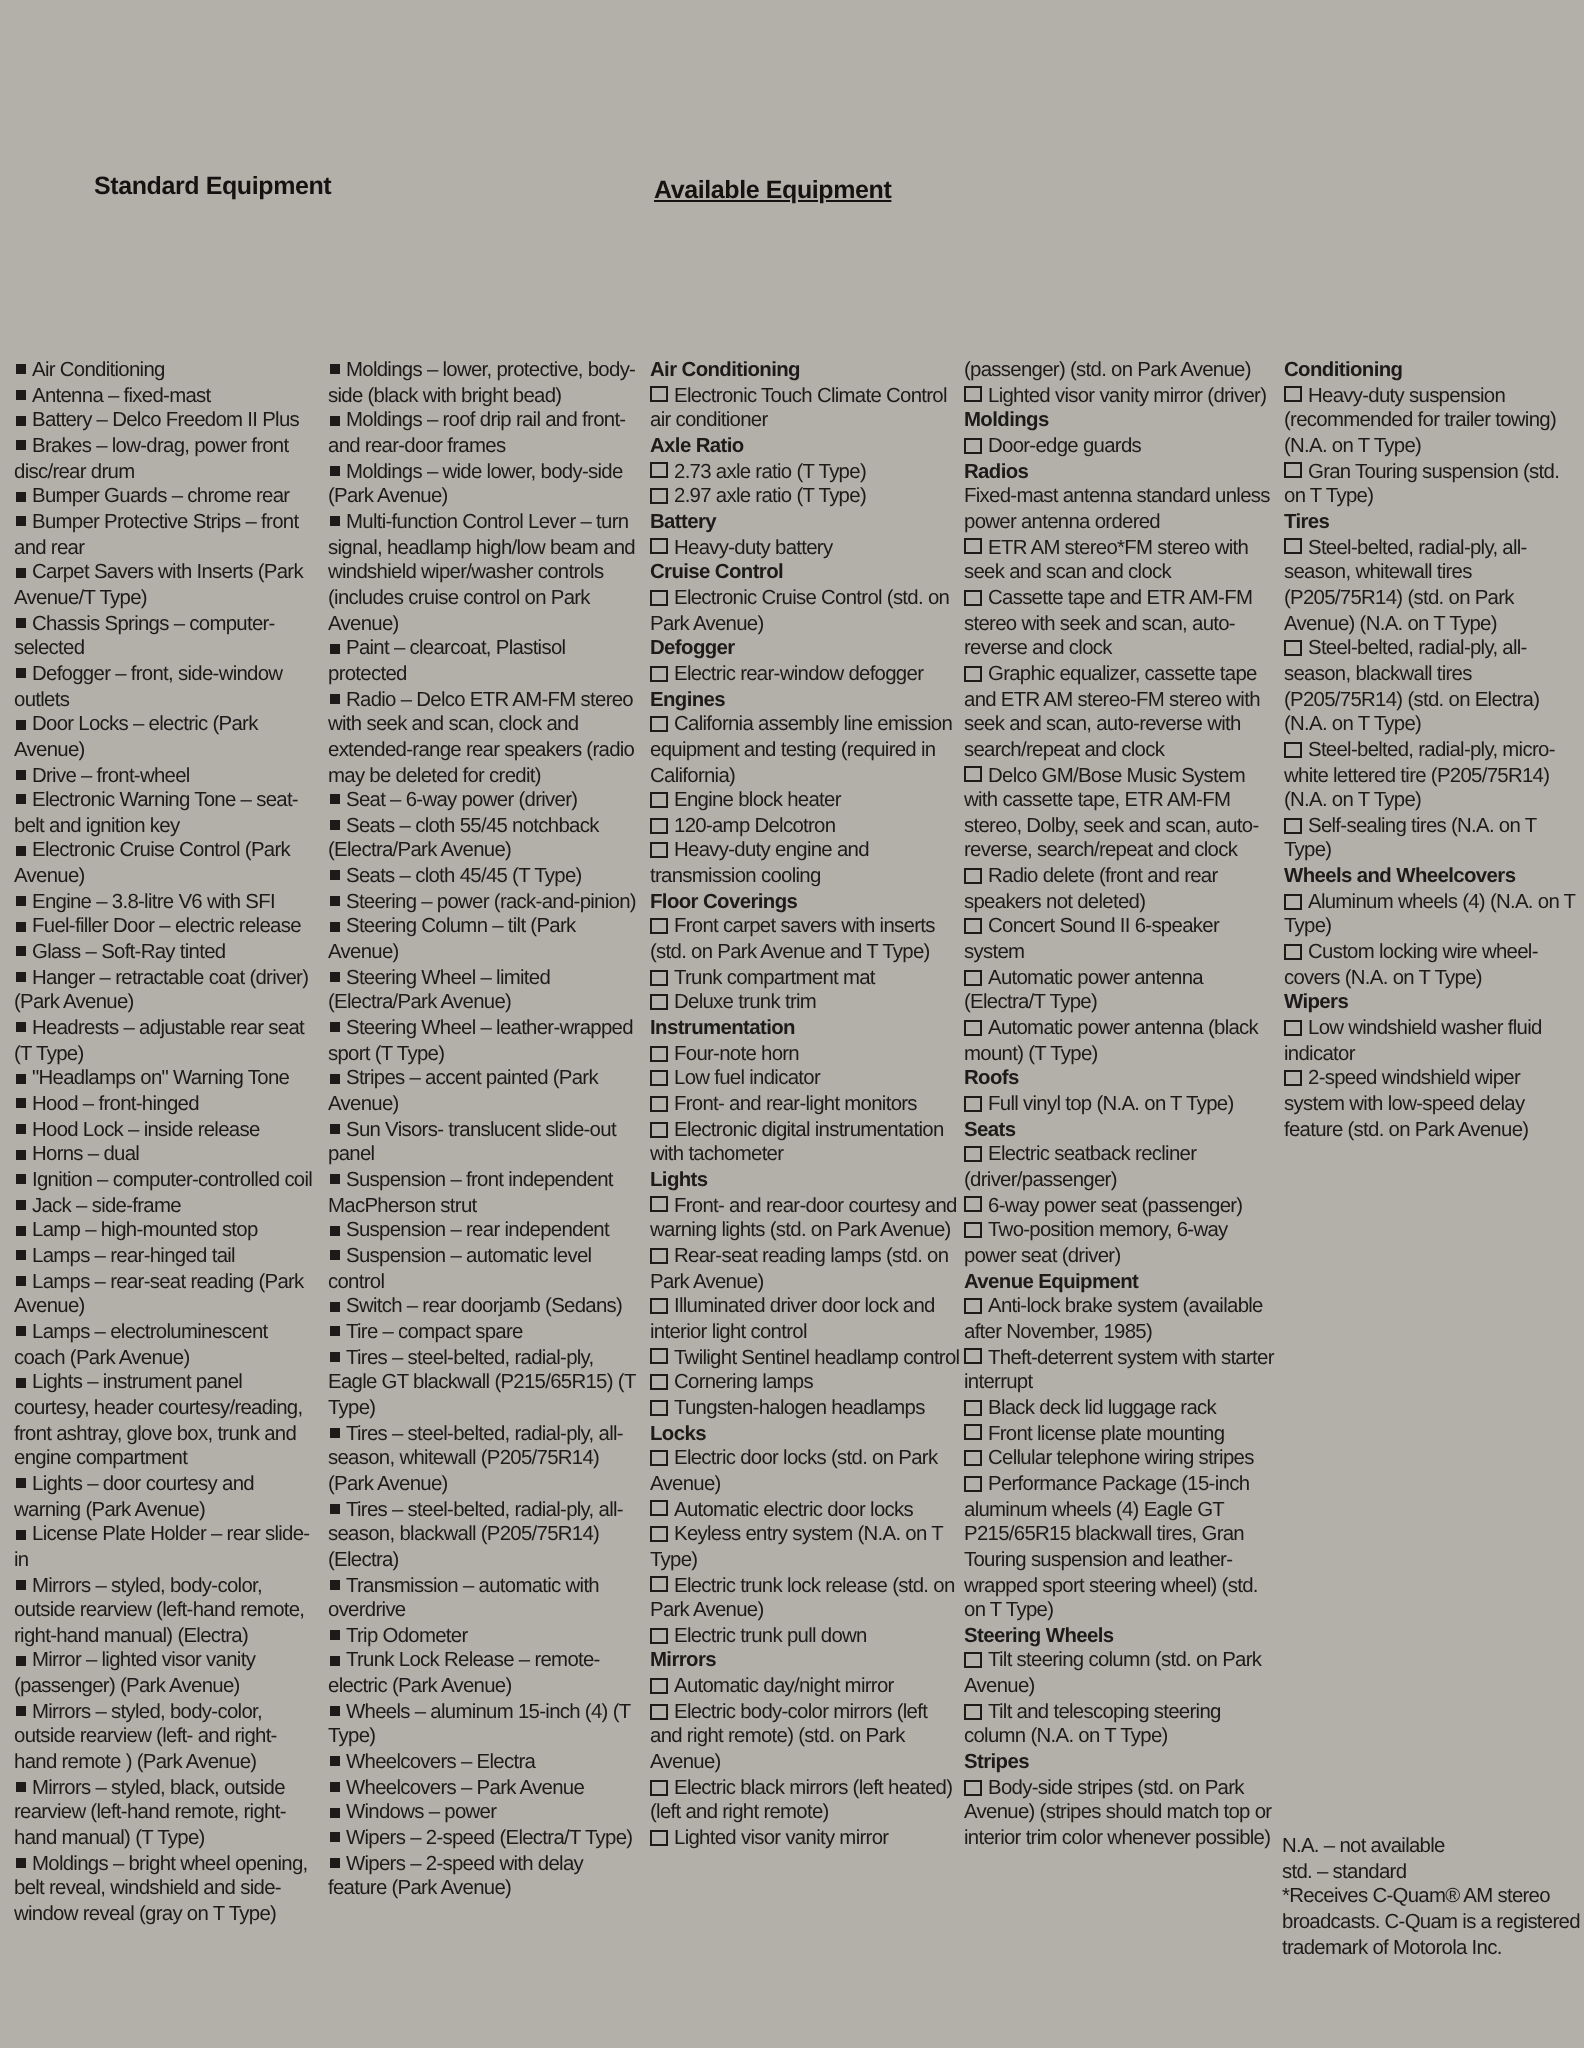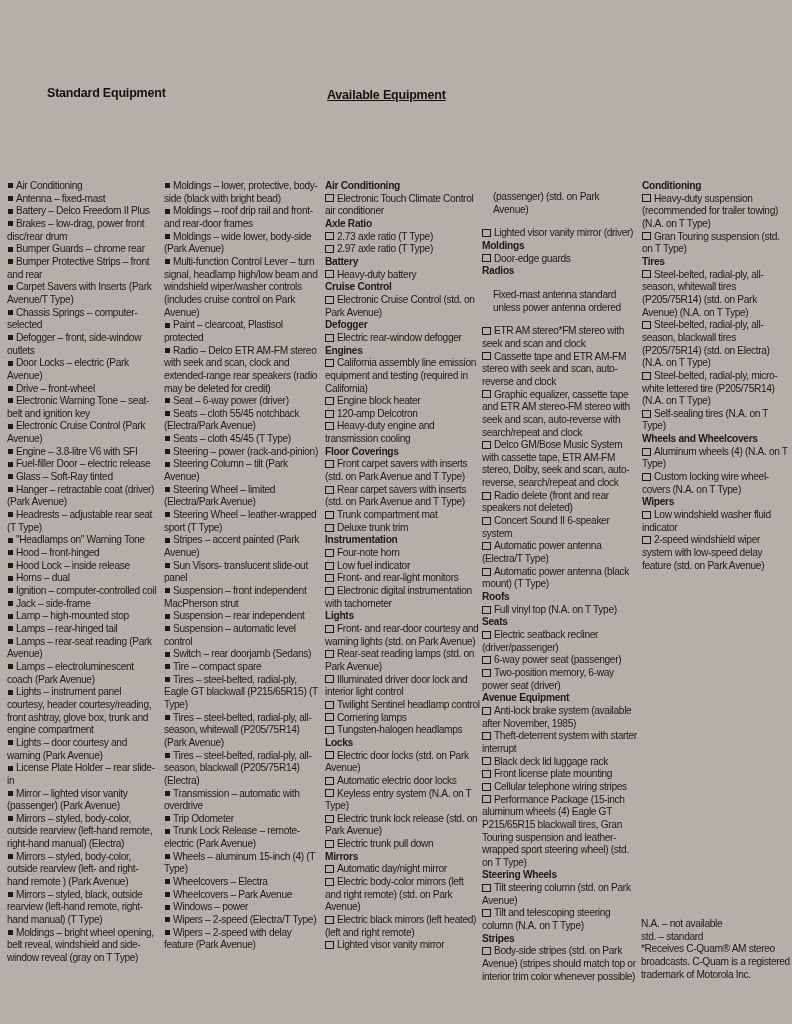--- a/index.html
+++ b/index.html
@@ -22,21 +22,21 @@
   }
   #c1 { left:7px; width:152px; }
   #c2 { left:164px; width:156px; }
   #c3 { left:325px; width:156px; }
   #c4 { left:482px; width:156px; }
   #c5 { left:642px; width:148px; }
   .item { margin:0; }
   .bullet { display:inline-block; width:5px; height:5px; background:#1c1b1a; margin:0 3px 1px 1px; vertical-align:middle; }
   .box { display:inline-block; width:7px; height:7px; border:1px solid #1c1b1a; margin:0 3px 1px 0; vertical-align:middle; box-sizing:border-box; width:9px; height:8px; }
   .cat { font-weight:bold; margin:0; letter-spacing:-0.3px; }
-  .plain { margin:11px; }
+  .plain { margin:0; }
   #footnotes {
     position:absolute; left:641px; top:918px; width:150px;
     font-size:10.2px; line-height:12.65px; letter-spacing:-0.35px;
   }
   #footnotes .fn { margin:0; }
 </style>
 </head>
 <body>
 
 <div id="std-heading" class="heading">Standard Equipment</div>
@@ -67,22 +67,22 @@
     <p class="item"><span class="bullet"></span><span>Horns – dual</span></p>
     <p class="item"><span class="bullet"></span><span>Ignition – computer-controlled coil</span></p>
     <p class="item"><span class="bullet"></span><span>Jack – side-frame</span></p>
     <p class="item"><span class="bullet"></span><span>Lamp – high-mounted stop</span></p>
     <p class="item"><span class="bullet"></span><span>Lamps – rear-hinged tail</span></p>
     <p class="item"><span class="bullet"></span><span>Lamps – rear-seat reading (Park Avenue)</span></p>
     <p class="item"><span class="bullet"></span><span>Lamps – electroluminescent coach (Park Avenue)</span></p>
     <p class="item"><span class="bullet"></span><span>Lights – instrument panel courtesy, header courtesy/reading, front ashtray, glove box, trunk and engine compartment</span></p>
     <p class="item"><span class="bullet"></span><span>Lights – door courtesy and warning (Park Avenue)</span></p>
     <p class="item"><span class="bullet"></span><span>License Plate Holder – rear slide-in</span></p>
+    <p class="item"><span class="bullet"></span><span>Mirrors – styled, body-color, outside rearview (left-hand remote, right-hand manual) (Electra)</span></p>
     <p class="item"><span class="bullet"></span><span>Mirror – lighted visor vanity (passenger) (Park Avenue)</span></p>
-    <p class="item"><span class="bullet"></span><span>Mirrors – styled, body-color, outside rearview (left-hand remote, right-hand manual) (Electra)</span></p>
     <p class="item"><span class="bullet"></span><span>Mirrors – styled, body-color, outside rearview (left- and right-hand remote ) (Park Avenue)</span></p>
     <p class="item"><span class="bullet"></span><span>Mirrors – styled, black, outside rearview (left-hand remote, right-hand manual) (T Type)</span></p>
     <p class="item"><span class="bullet"></span><span>Moldings – bright wheel opening, belt reveal, windshield and side-window reveal (gray on T Type)</span></p>
   </div>
 <div id="c2" class="col">
     <p class="item"><span class="bullet"></span><span>Moldings – lower, protective, body-side (black with bright bead)</span></p>
     <p class="item"><span class="bullet"></span><span>Moldings – roof drip rail and front- and rear-door frames</span></p>
     <p class="item"><span class="bullet"></span><span>Moldings – wide lower, body-side (Park Avenue)</span></p>
     <p class="item"><span class="bullet"></span><span>Multi-function Control Lever – turn signal, headlamp high/low beam and windshield wiper/washer controls (includes cruise control on Park Avenue)</span></p>
     <p class="item"><span class="bullet"></span><span>Paint – clearcoat, Plastisol protected</span></p>
@@ -126,21 +126,20 @@
     <p class="item"><span class="box"></span><span>Electronic Cruise Control (std. on Park Avenue)</span></p>
     <p class="cat"><span>Defogger</span></p>
     <p class="item"><span class="box"></span><span>Electric rear-window defogger</span></p>
     <p class="cat"><span>Engines</span></p>
     <p class="item"><span class="box"></span><span>California assembly line emission equipment and testing (required in California)</span></p>
     <p class="item"><span class="box"></span><span>Engine block heater</span></p>
     <p class="item"><span class="box"></span><span>120-amp Delcotron</span></p>
     <p class="item"><span class="box"></span><span>Heavy-duty engine and transmission cooling</span></p>
     <p class="cat"><span>Floor Coverings</span></p>
     <p class="item"><span class="box"></span><span>Front carpet savers with inserts (std. on Park Avenue and T Type)</span></p>
-    <p class="item"><span class="box"></span><span>Rear carpet savers with inserts (std. on Park Avenue and T Type)</span></p>
     <p class="item"><span class="box"></span><span>Trunk compartment mat</span></p>
     <p class="item"><span class="box"></span><span>Deluxe trunk trim</span></p>
     <p class="cat"><span>Instrumentation</span></p>
     <p class="item"><span class="box"></span><span>Four-note horn</span></p>
     <p class="item"><span class="box"></span><span>Low fuel indicator</span></p>
     <p class="item"><span class="box"></span><span>Front- and rear-light monitors</span></p>
     <p class="item"><span class="box"></span><span>Electronic digital instrumentation with tachometer</span></p>
     <p class="cat"><span>Lights</span></p>
     <p class="item"><span class="box"></span><span>Front- and rear-door courtesy and warning lights (std. on Park Avenue)</span></p>
     <p class="item"><span class="box"></span><span>Rear-seat reading lamps (std. on Park Avenue)</span></p>

